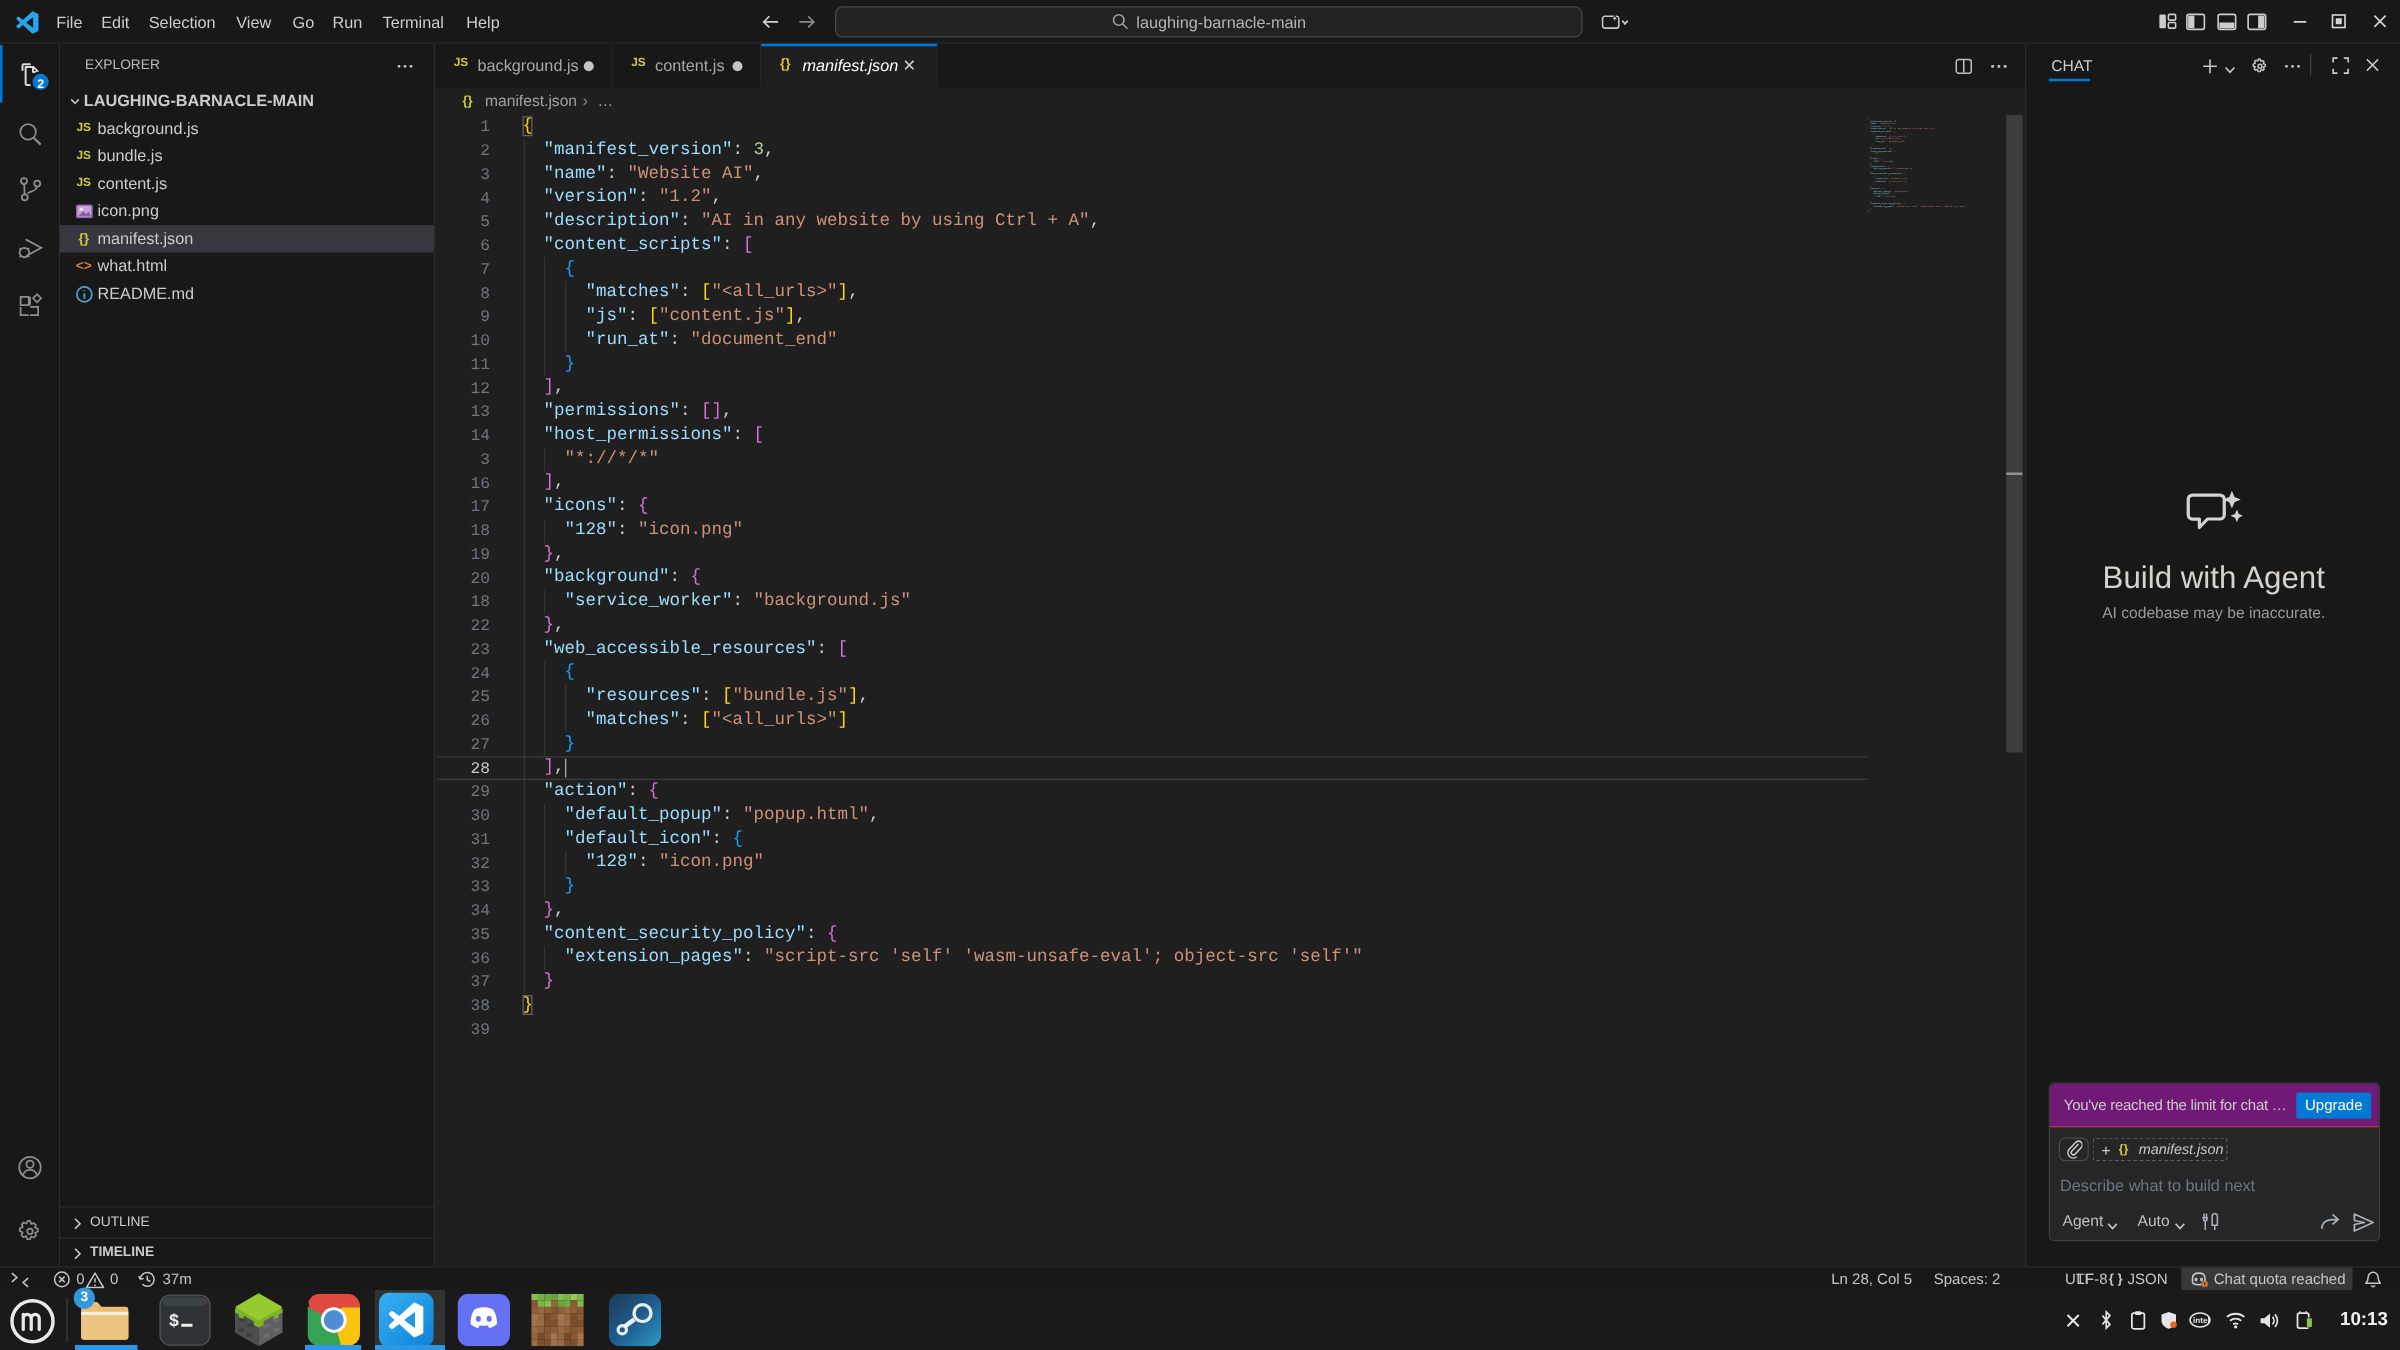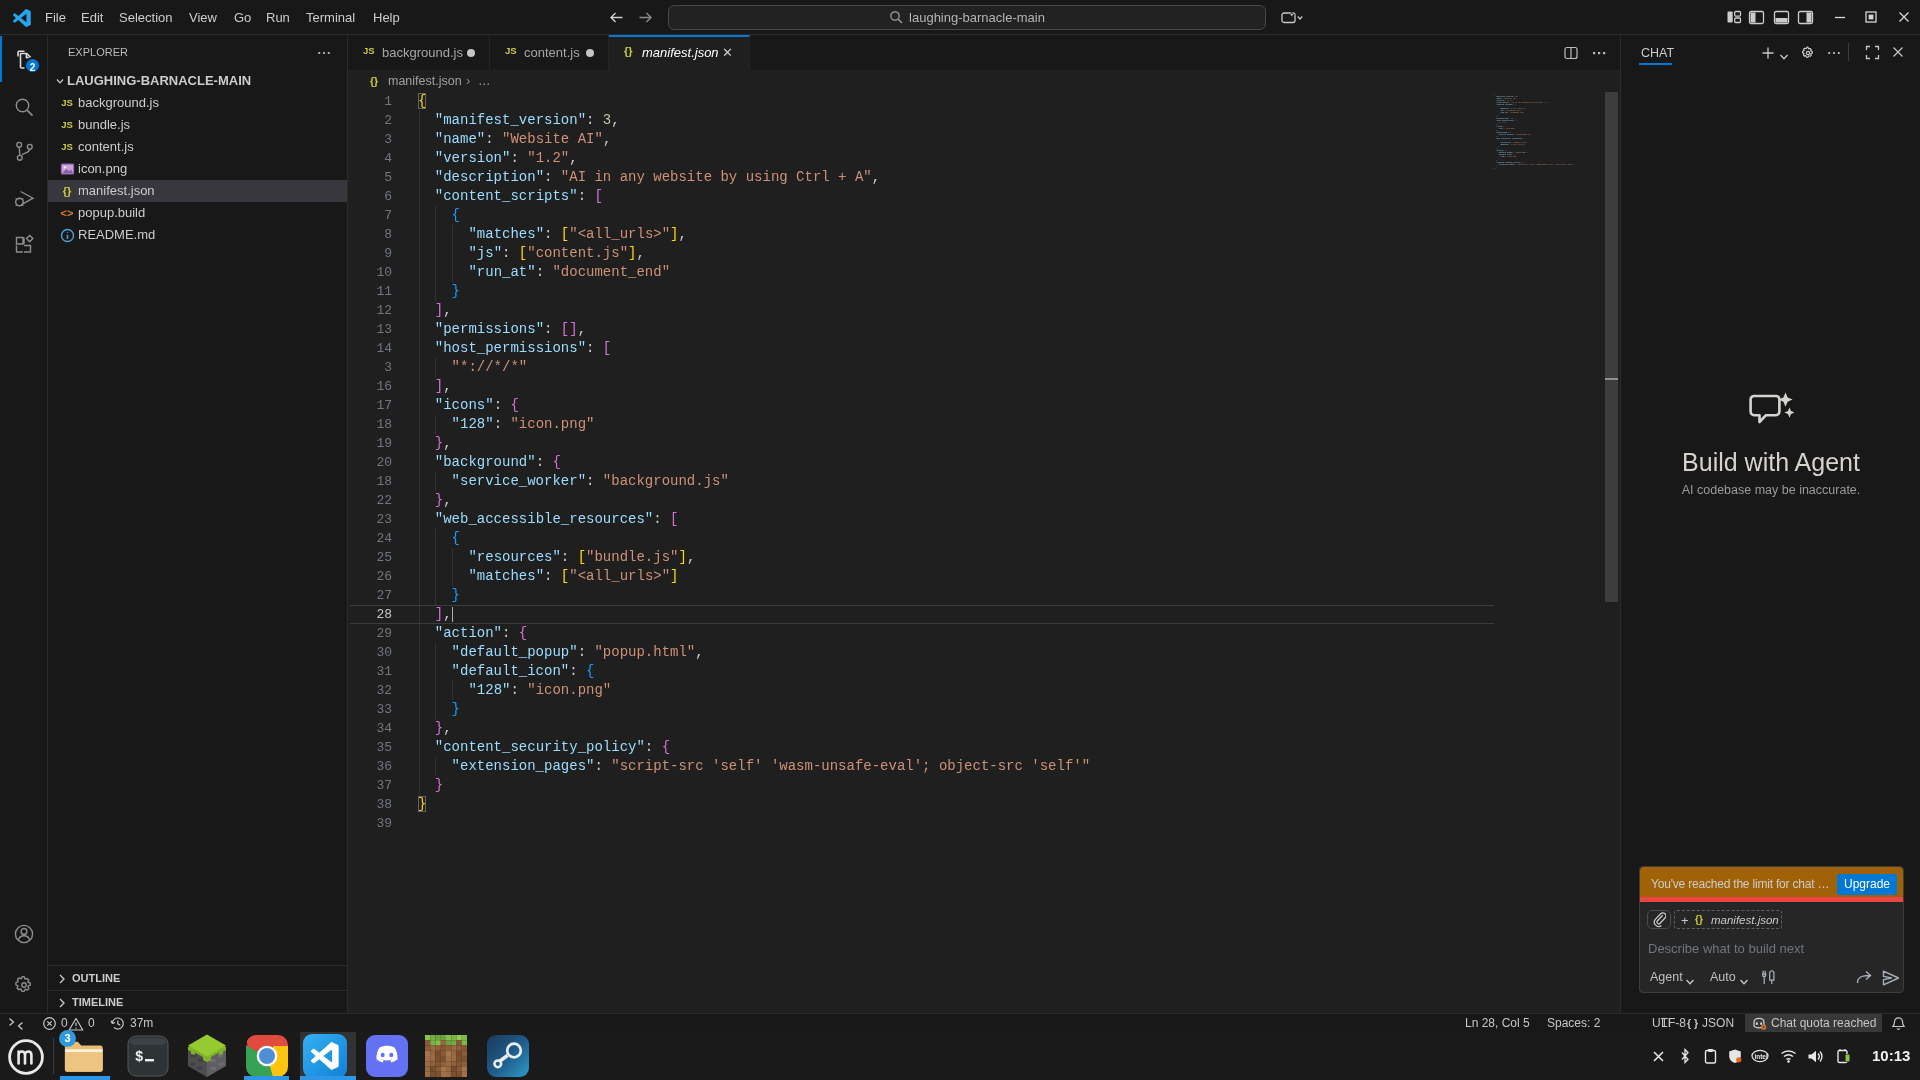--- a/index.html
+++ b/index.html
@@ -173,36 +173,36 @@
         </svg>
       </span>
 <span class="fname" style="left:30px">icon.png</span>
     </div>
 <div class="row" style="top:145px;background:#37373d">
 <span class="fico" style="left:11px;color:#cbcb41;font-weight:700;font-size:11px">{}</span>
 <span class="fname" style="left:30px">manifest.json</span>
     </div>
 <div class="row" style="top:167px">
 <span class="fico" style="left:11px;color:#e37933;font-weight:700;font-size:11px">&lt;&gt;</span>
-<span class="fname" style="left:30px">popup.build</span>
+<span class="fname" style="left:30px">what.html</span>
     </div>
 <div class="row" style="top:189px">
 <span class="fico" style="left:11px">
         <svg width="15" height="15" viewBox="0 0 15 15" style="">
           <circle cx="7.5" cy="7.5" r="6" fill="none" stroke="#4f9fcf" stroke-width="1.4"></circle>
           <path d="M7.5 4.2 V4.9 M7.5 6.8 V11" stroke="#4f9fcf" stroke-width="1.5"></path>
         </svg>
       </span>
 <span class="fname" style="left:30px">README.md</span>
     </div>
 <div class="abs" style="left:0;top:930px;width:300px;height:25px;border-top:1px solid #2b2b2b;color:#cccccc">
       <span style="position:absolute;left:6px;top:5px"><svg width="16" height="16" viewBox="0 0 16 16" style="">
           <path d="M6 4 L10 8 L6 12" fill="none" stroke="#cccccc" stroke-width="1.3"></path>
         </svg></span>
-      <span style="position:absolute;left:24px;top:6px;font-size:11px;font-weight:700">OUTLINE</span>
+      <span style="position:absolute;left:24px;top:6px;font-size:11px;font-weight:400">OUTLINE</span>
     </div>
 <div class="abs" style="left:0;top:955px;width:300px;height:23px;border-top:1px solid #2b2b2b;color:#cccccc">
       <span style="position:absolute;left:6px;top:4px"><svg width="16" height="16" viewBox="0 0 16 16" style="">
           <path d="M6 4 L10 8 L6 12" fill="none" stroke="#cccccc" stroke-width="1.3"></path>
         </svg></span>
       <span style="position:absolute;left:24px;top:5px;font-size:11px;font-weight:700">TIMELINE</span>
     </div>
 </div>
 <div id="tabbar">
 <div class="tab" style="left:0;width:142px">
@@ -324,21 +324,21 @@
         <path d="M2.5 2.5 L11.5 11.5 M11.5 2.5 L2.5 11.5" stroke="#c8c8c8" stroke-width="1.2"></path>
       </svg></div>
 <div class="abs" style="left:127px;top:357px"><svg width="46" height="42" viewBox="0 0 46 42" style="">
         <path d="M6 4 h22 a3.4 3.4 0 0 1 3.4 3.4 v12.4 a3.4 3.4 0 0 1 -3.4 3.4 H18 l-6.5 6.8 v-6.8 H6 a3.4 3.4 0 0 1 -3.4 -3.4 V7.4 A3.4 3.4 0 0 1 6 4 Z" fill="none" stroke="#d5d3cf" stroke-width="2.6" stroke-linejoin="round"></path>
         <path d="M37.5 0.5 l2.1 5 5 2.1 -5 2.1 -2.1 5 -2.1 -5 -5 -2.1 5 -2.1 Z" fill="#d5d3cf"></path>
         <path d="M41.5 15.5 l1.5 3.6 3.6 1.5 -3.6 1.5 -1.5 3.6 -1.5 -3.6 -3.6 -1.5 3.6 -1.5 Z" fill="#d5d3cf"></path>
       </svg></div>
 <div class="abs" style="left:0;top:413px;width:300px;text-align:center;color:#d6d2cc;font-size:25px">Build with Agent</div>
 <div class="abs" style="left:0;top:448px;width:300px;text-align:center;color:#9a9a9a;font-size:12.5px">AI codebase may be inaccurate.</div>
 <div class="abs" style="left:18px;top:831px;width:265px;height:127px;border:1px solid #3d3d3d;border-radius:4px;background:#262626">
-<div class="abs" style="left:0;top:0;width:263px;height:35px;background:#a16207;border-bottom:5px solid #ef4444;border-radius:4px 4px 0 0">
+<div class="abs" style="left:0;top:0;width:263px;height:35px;background:#701a75;border-bottom:1px solid #ef4444;border-radius:4px 4px 0 0">
         <span style="position:absolute;left:11px;top:0;line-height:35px;color:#cccccc;font-size:12px;white-space:nowrap;overflow:hidden;width:182px;display:block;letter-spacing:-0.2px">You've reached the limit for chat …</span>
         <span style="position:absolute;left:197px;top:7px;width:60px;height:21px;background:#0078d4;border-radius:2px;color:#fff;font-size:12px;text-align:center;line-height:21px">Upgrade</span>
       </div>
 <div class="abs" style="left:7px;top:43px;width:24px;height:19px;border:1px solid #4a4a4a;border-radius:5px;display:flex;align-items:center;justify-content:center">
         <svg width="14" height="16" viewBox="0 0 14 16" style="">
           <path d="M10.8 3.2 L5.5 8.8 a1.8 1.8 0 0 0 2.6 2.5 L13 6 a3 3 0 0 0 -4.3 -4.2 L3.3 7.4 a4.3 4.3 0 0 0 6.1 6" fill="none" stroke="#c9c9c9" stroke-width="1.25"></path>
         </svg>
       </div>
 <div class="abs" style="left:34px;top:43px;width:108px;height:19px;border:1px dashed #5f5f5f;border-radius:3px">
         <span style="position:absolute;left:6px;top:2px;color:#c8c8c8;font-size:13px">+</span>

